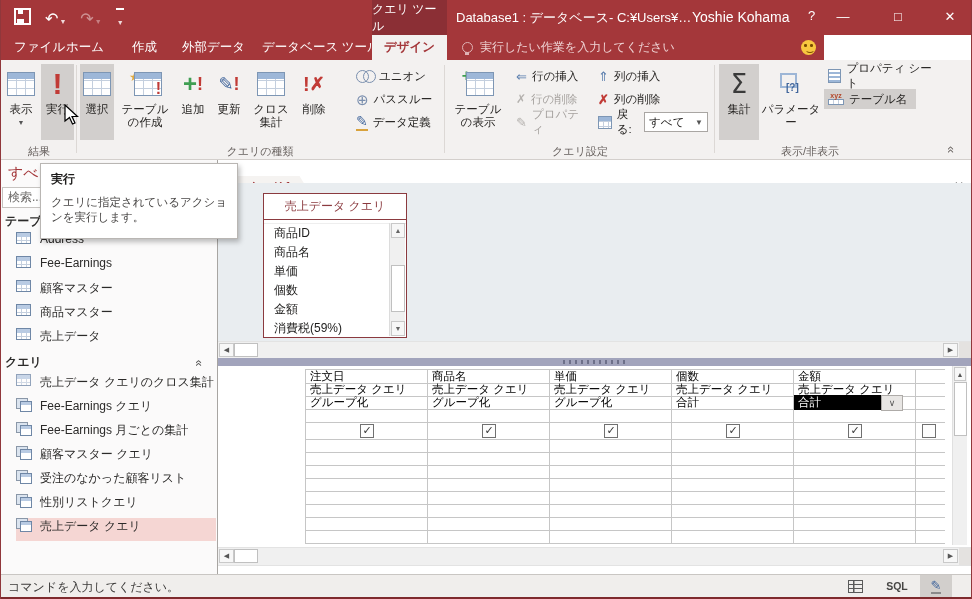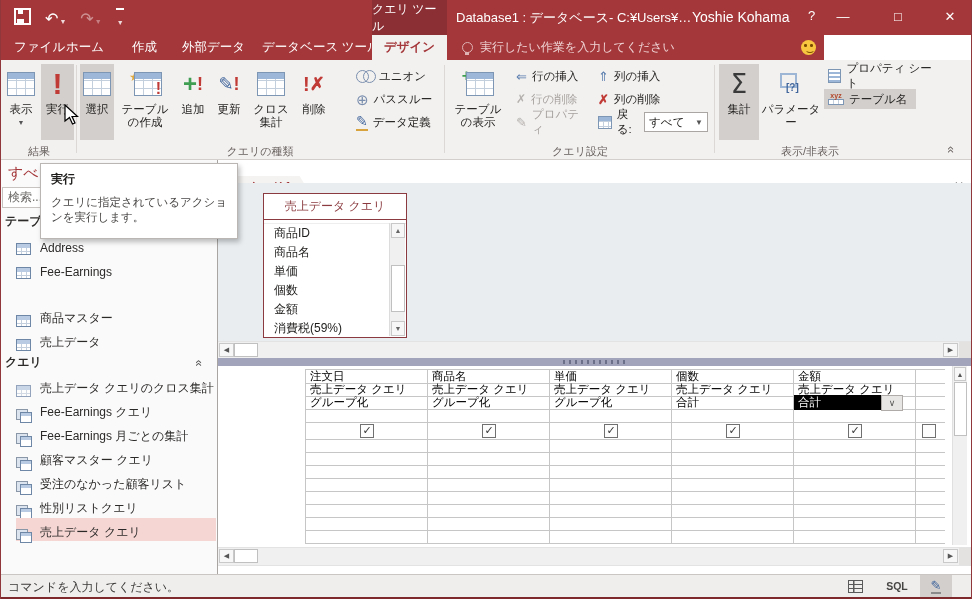--- a/index.html
+++ b/index.html
@@ -80,21 +80,21 @@
   #tooltip{left:40px;top:163px;width:198px;height:76px;background:#fff;border:1px solid #b9b6b3;
            box-shadow:2px 3px 5px rgba(0,0,0,.25);z-index:50;padding:7px 10px;box-sizing:border-box}
   #tooltip .tt-title{font-size:12px;font-weight:bold;color:#1e1d1c;margin-bottom:7px}
   #tooltip .tt-body{font-size:11.5px;color:#4a4847;line-height:15px}
   
   #navpane{left:0;top:160px;width:218px;height:414px;background:#fbfafa;border-right:1px solid #a8a5a2;box-sizing:border-box}
   .nav-header{position:absolute;left:8px;top:4px;font-size:15px;color:#a4373a;white-space:nowrap}
   .nav-search{position:absolute;left:2px;top:27px;width:212px;height:21px;background:#fff;border:1px solid #c7c4c1;
               box-sizing:border-box;font-size:12px;color:#6a6866;display:flex;align-items:center;padding-left:5px}
   .nav-sec{position:absolute;left:5px;font-size:12px;font-weight:bold;color:#2b2a29}
-  .nav-item{position:absolute;left:16px;right:1px;height:23px;display:flex;align-items:flex-end;gap:9px;font-size:12px;color:#2b2a29}
+  .nav-item{position:absolute;left:16px;right:1px;height:23px;display:flex;align-items:flex-start;gap:9px;font-size:12px;color:#2b2a29}
   .nav-item.sel{background:#f5d6d3}
   .ntbl{width:15px;height:12px;flex:0 0 15px;border:1px solid #6f87a6;box-sizing:border-box;background:
         linear-gradient(#b9cbe3,#b9cbe3) 0 0/100% 4px no-repeat,
         repeating-linear-gradient(to right,transparent 0 4px,#c4cfde 4px 5px),
         repeating-linear-gradient(to bottom,transparent 0 3px,#c4cfde 3px 4px),#fff}
   .nqry{width:15px;height:12px;flex:0 0 15px;position:relative}
   .nqry::before{content:"";position:absolute;left:0;top:0;width:10px;height:9px;border:1px solid #8a97a8;background:#dbe4ef}
   .nqry::after{content:"";position:absolute;left:4px;top:3px;width:10px;height:9px;border:1px solid #6f87a6;background:
         linear-gradient(#b9cbe3,#b9cbe3) 0 0/100% 3px no-repeat,#fff}
   .sec-caret{position:absolute;right:14px;top:1px;font-size:12px;color:#555;transform:rotate(90deg)}
@@ -345,20 +345,24 @@
   <div class="nav-search">検索...</div>
   <div class="nav-sec" style="top:53px">テーブル</div>
   <div class="nav-item" style="top:72px">
       <span class="ntbl"></span>
       <span>Address</span>
     </div>
   <div class="nav-item" style="top:96px">
       <span class="ntbl"></span>
       <span>Fee-Earnings</span>
     </div>
+  <div class="nav-item" style="top:120px">
+      <span class="ntbl"></span>
+      <span>顧客マスター</span>
+    </div>
   <div class="nav-item" style="top:144px">
       <span class="ntbl"></span>
       <span>商品マスター</span>
     </div>
   <div class="nav-item" style="top:168px">
       <span class="ntbl"></span>
       <span>売上データ</span>
     </div>
   <div class="nav-sec" style="top:194px">クエリ</div>
   <div class="sec-caret" style="top:196px">«</div>

